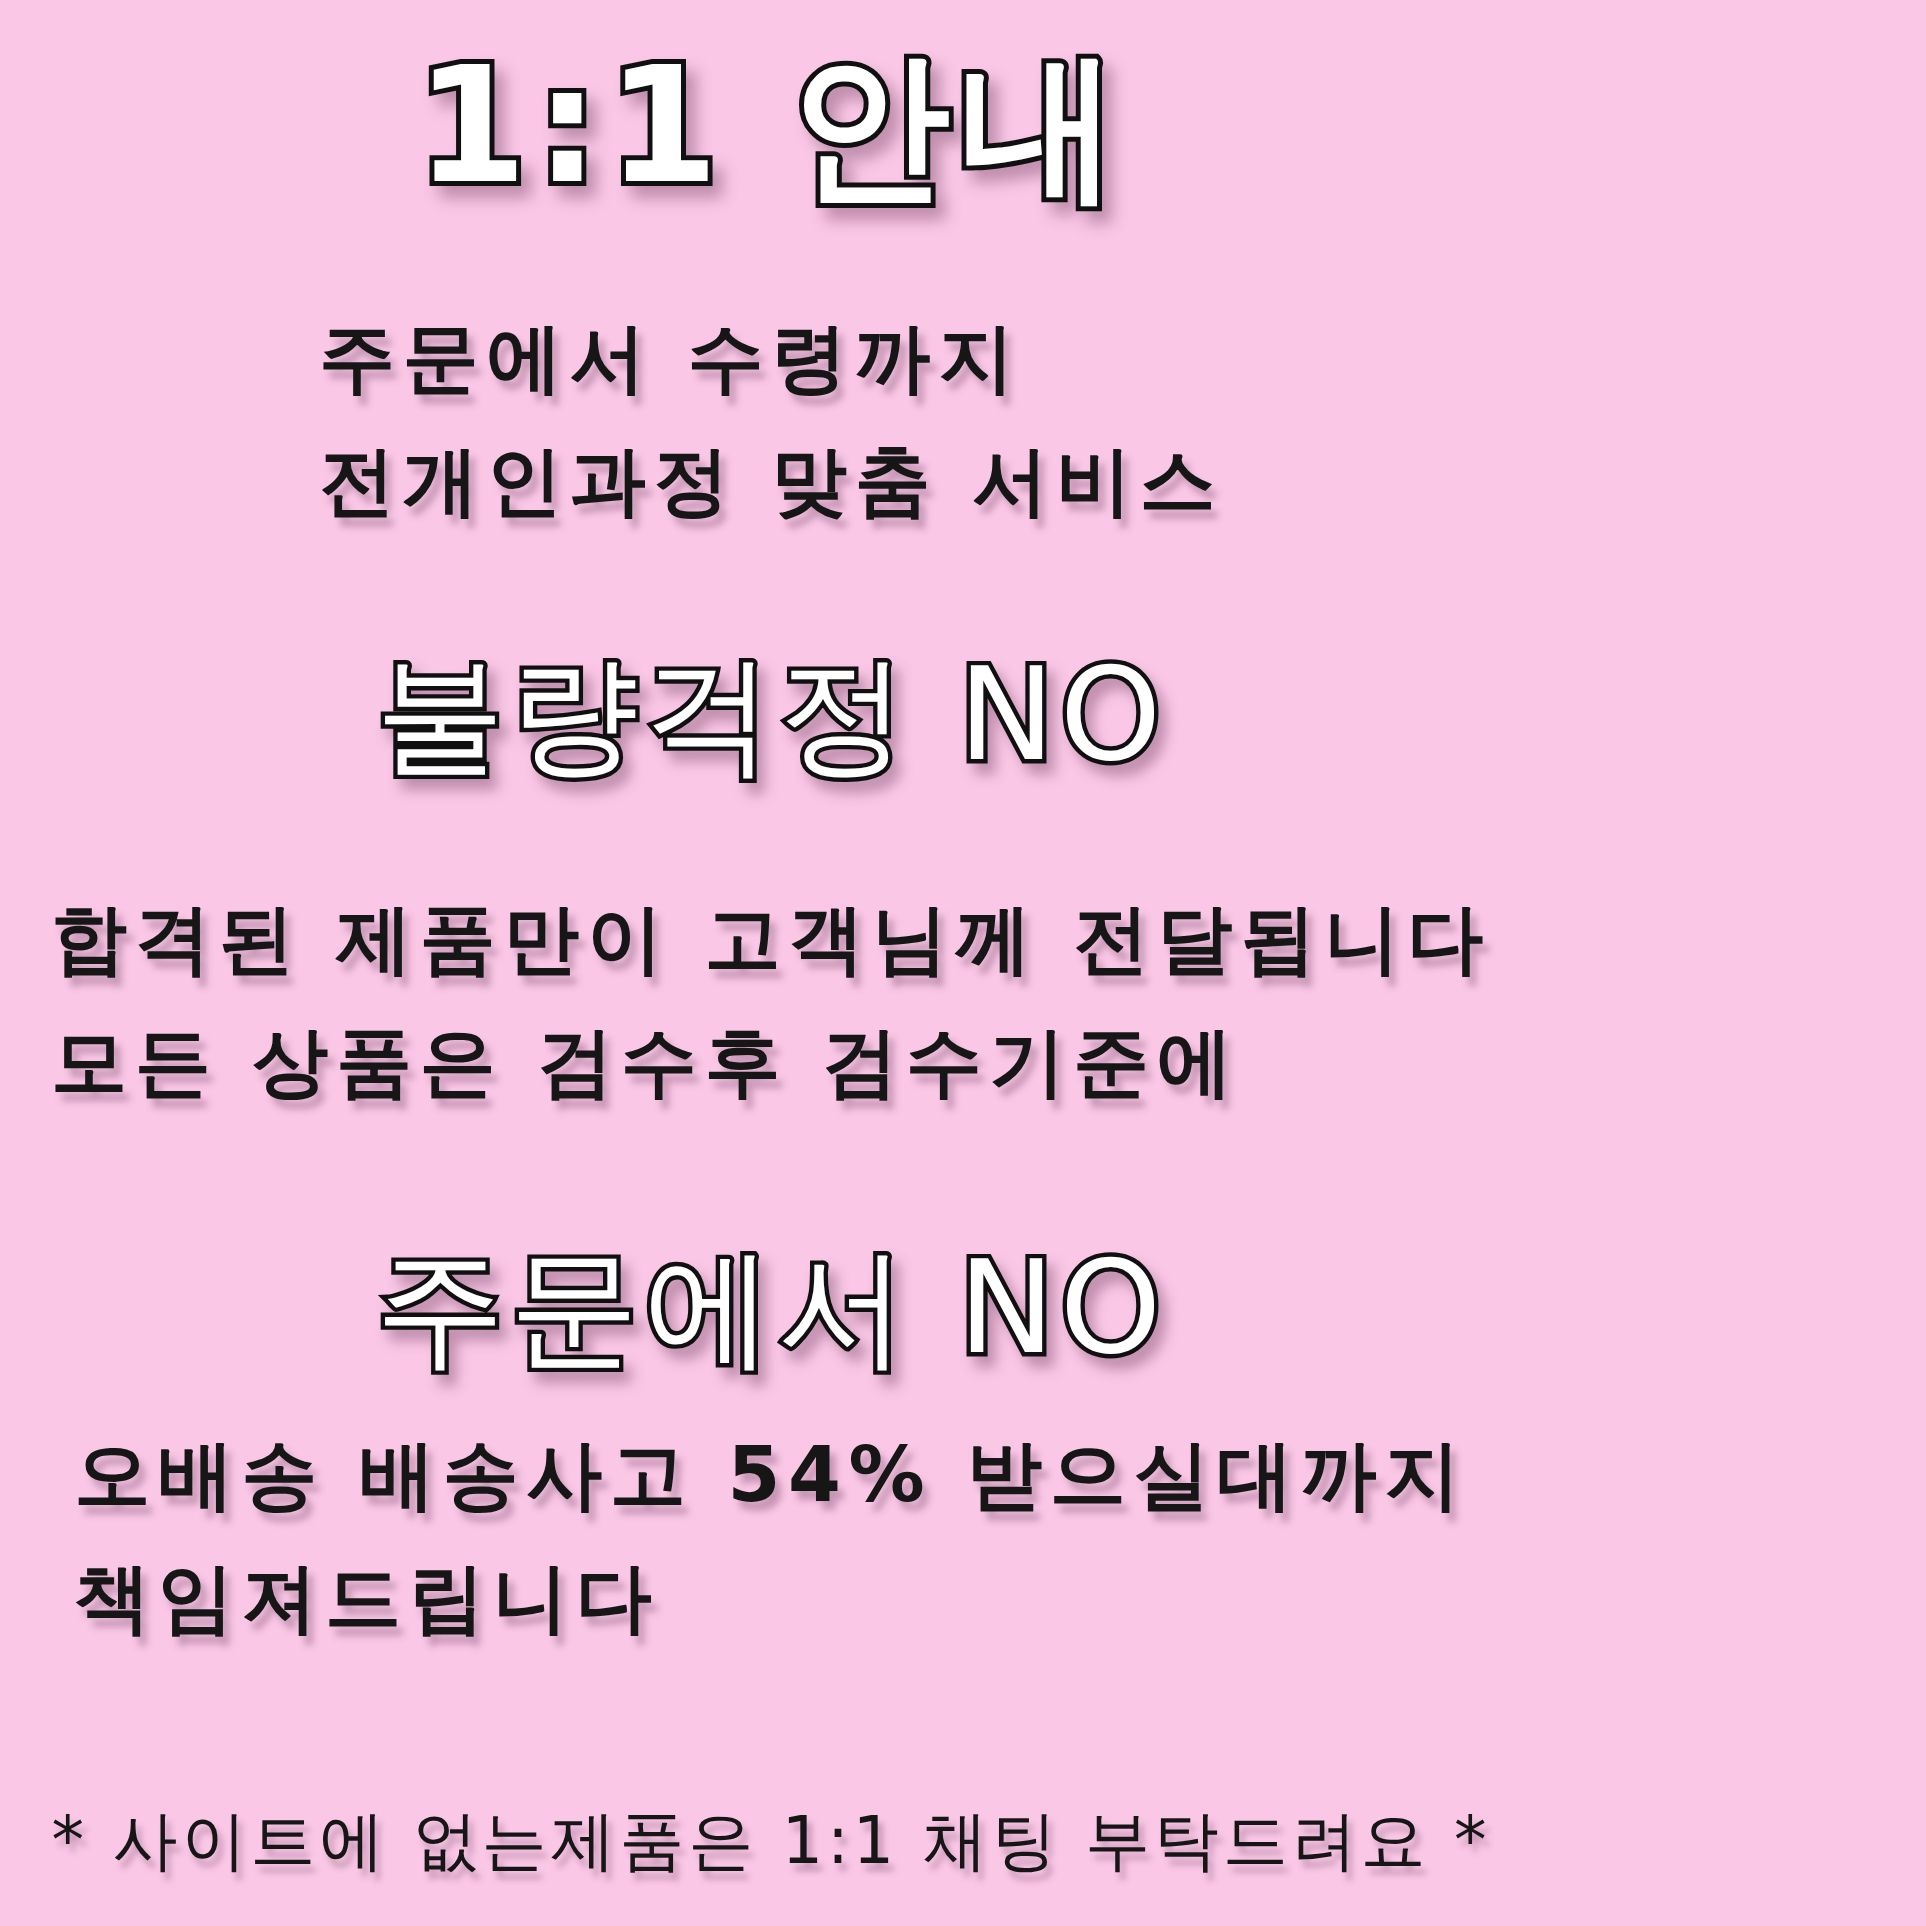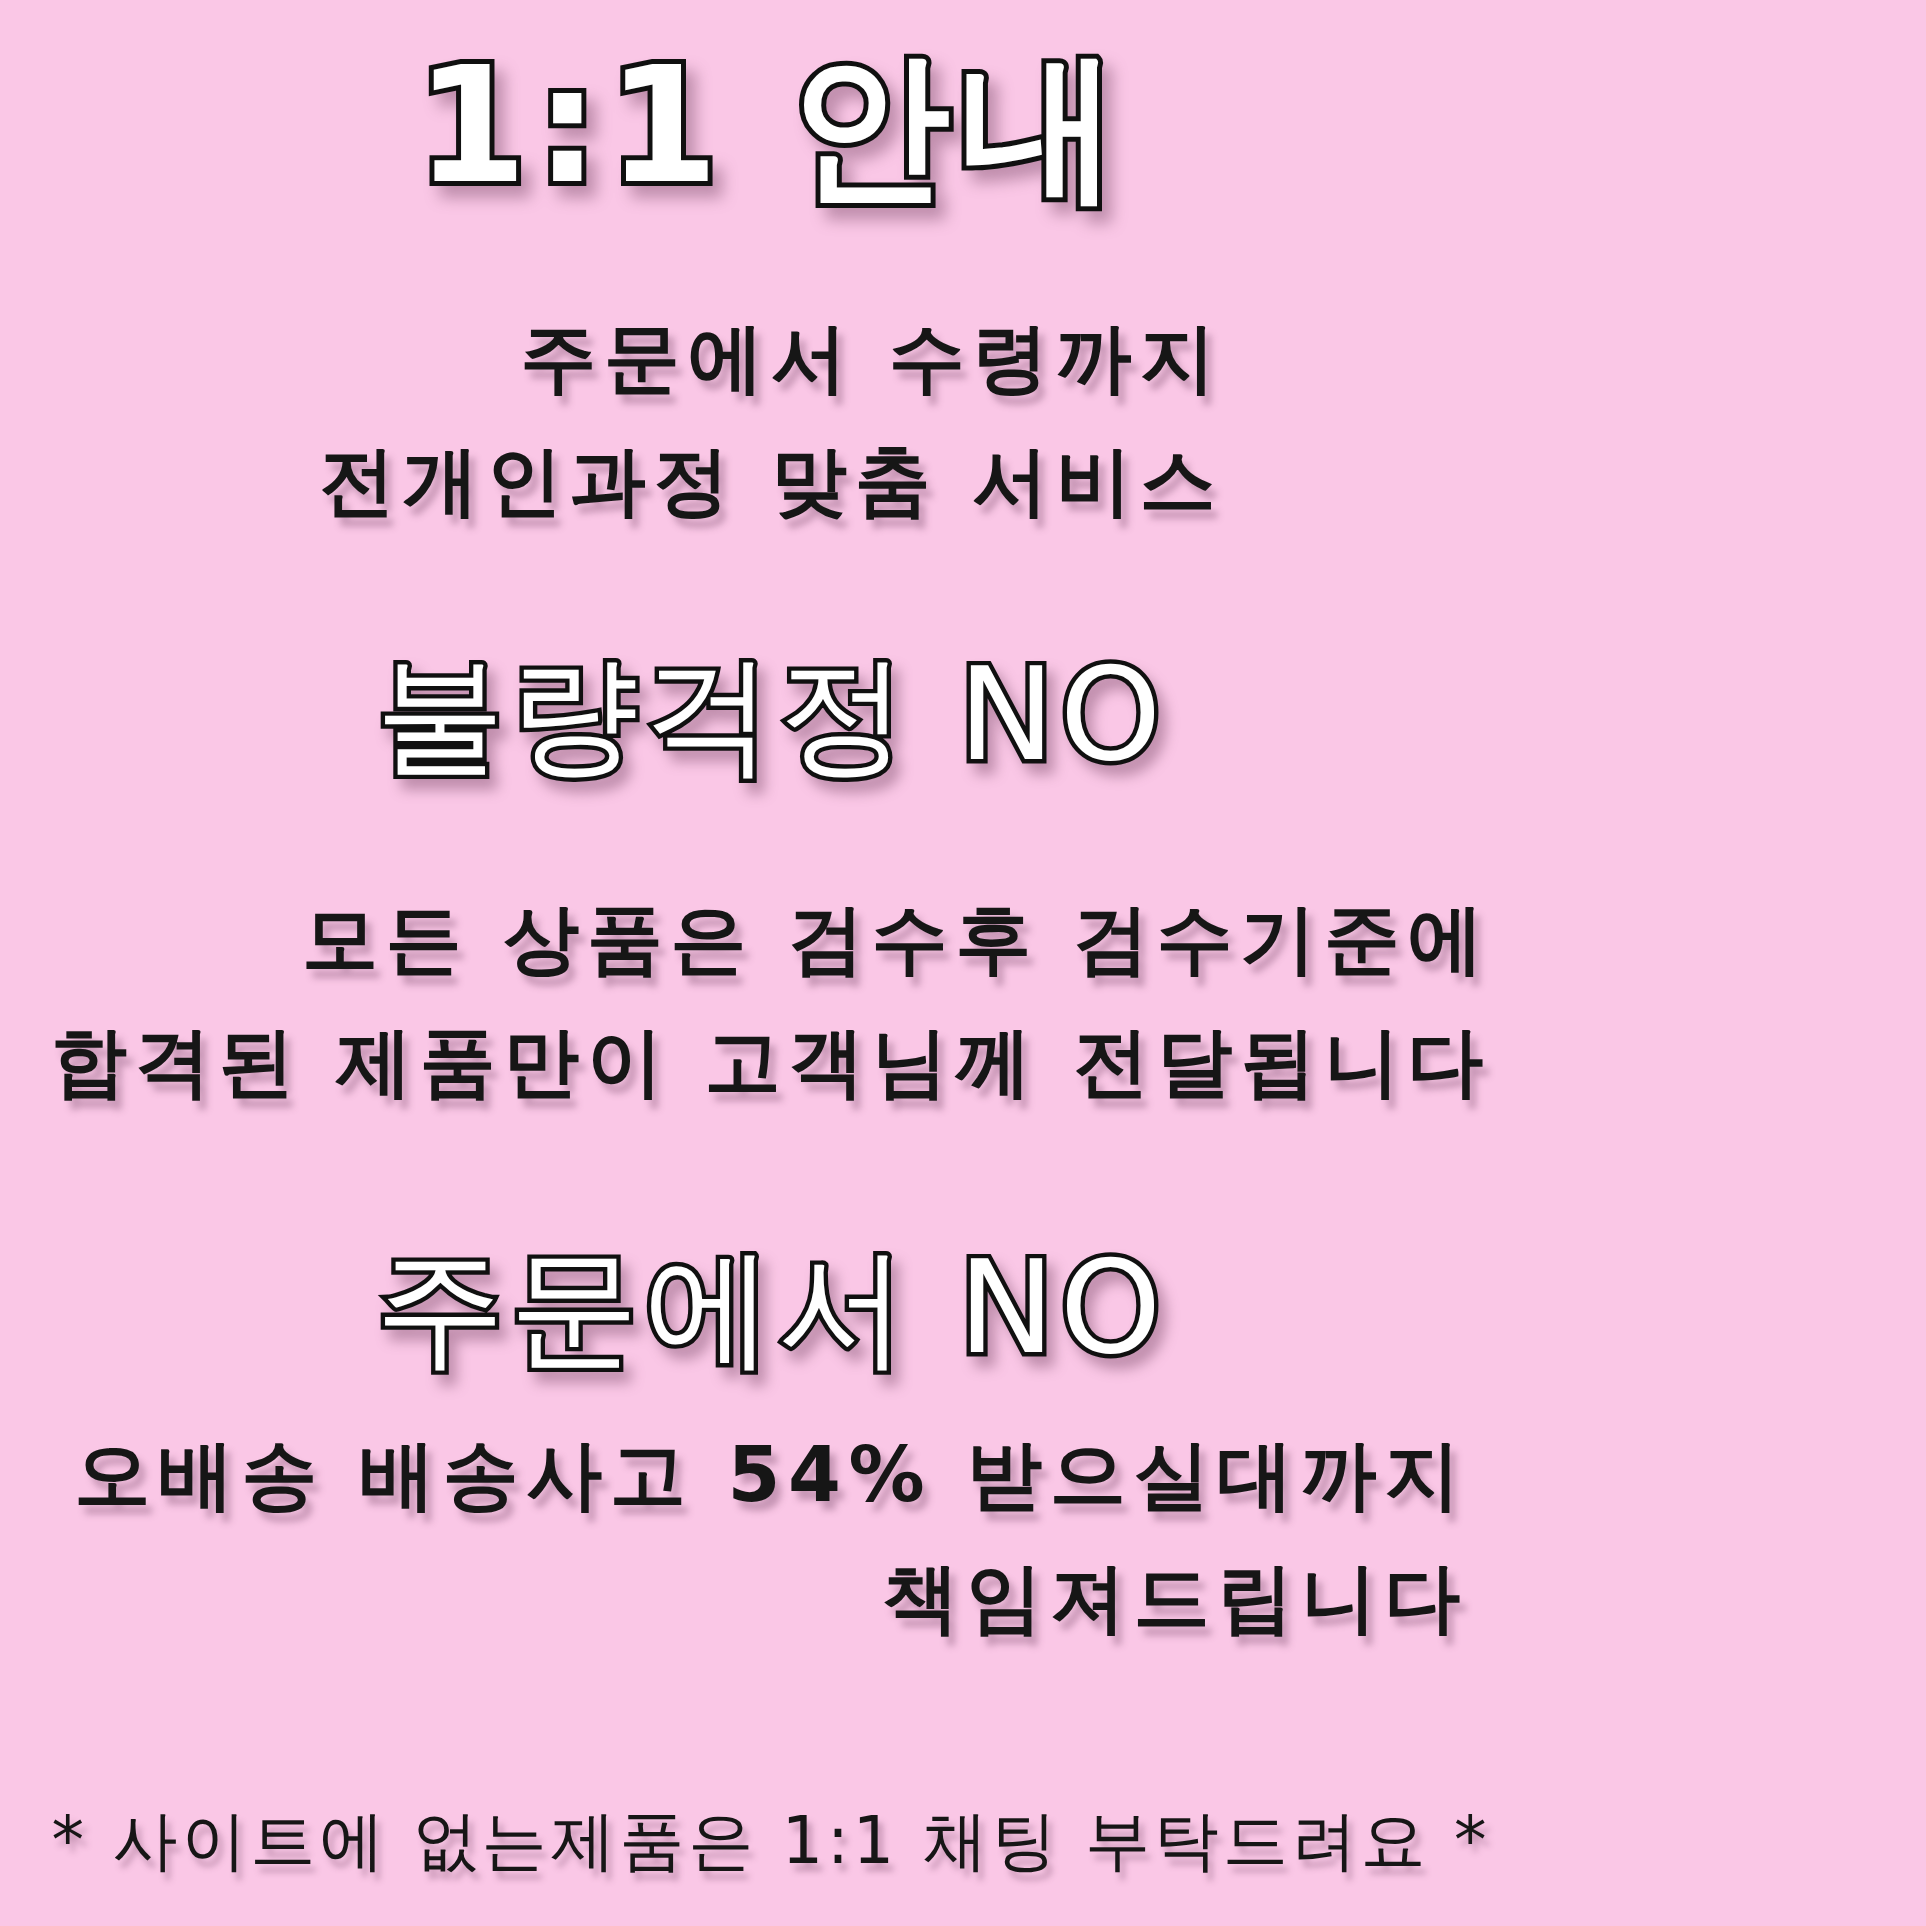--- a/index.html
+++ b/index.html
@@ -11,21 +11,21 @@
   *{margin:0;padding:0;box-sizing:border-box;}
   html,body{width:1926px;height:1926px;}
   body{
     background:var(--bg);
     font-family:"DejaVu Sans", sans-serif;
     overflow:hidden;
   }
   .notice{
     width:1542px;height:1926px;
     display:flex;flex-direction:column;align-items:center;
-    text-align:right;
+    text-align:left;
   }
   .title{
     margin-top:34px;
     font-size:160px;
     font-weight:700;
     line-height:1.15;
     letter-spacing:0.05em;
     color:var(--heading-fill);
     -webkit-text-stroke:10px var(--heading-outline);
     paint-order:stroke fill;
@@ -76,22 +76,22 @@
   <div class="title">1:1 안내</div>
 
   <div class="body-block intro">
     <div>주문에서 수령까지</div>
     <div>전개인과정 맞춤 서비스</div>
   </div>
 
   <div class="heading heading-quality">불량걱정 NO</div>
 
   <div class="body-block body-quality">
+    <div>합격된 제품만이 고객님께 전달됩니다</div>
     <div>모든 상품은 검수후 검수기준에</div>
-    <div>합격된 제품만이 고객님께 전달됩니다</div>
   </div>
 
   <div class="heading heading-shipping">주문에서 NO</div>
 
   <div class="body-block body-shipping">
     <div>오배송 배송사고 54% 받으실대까지</div>
     <div>책임져드립니다</div>
   </div>
 
   <div class="footer">* 사이트에 없는제품은 1:1 채팅 부탁드려요 *</div>

